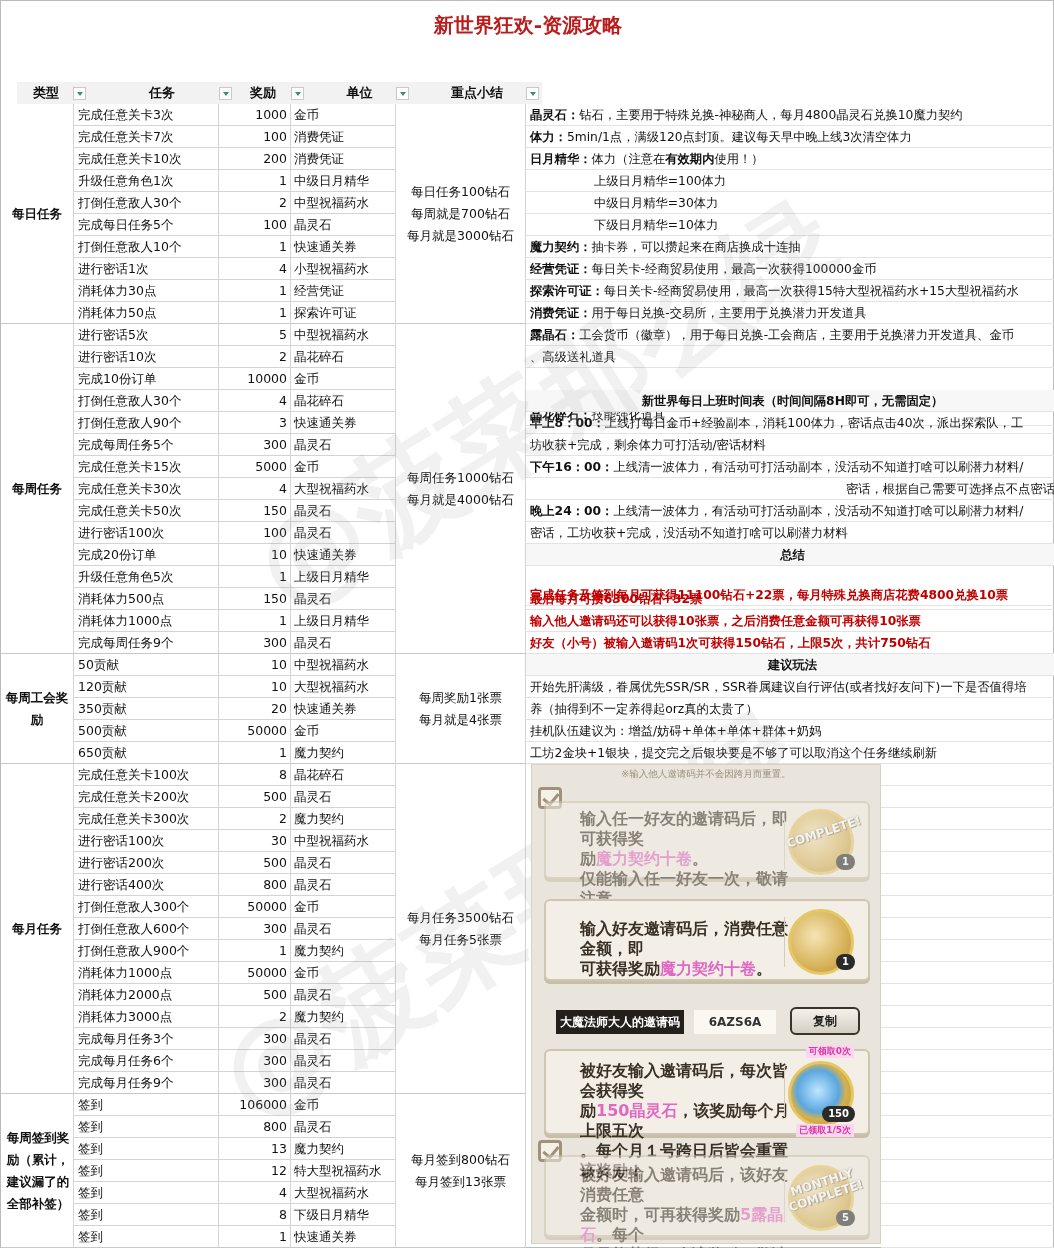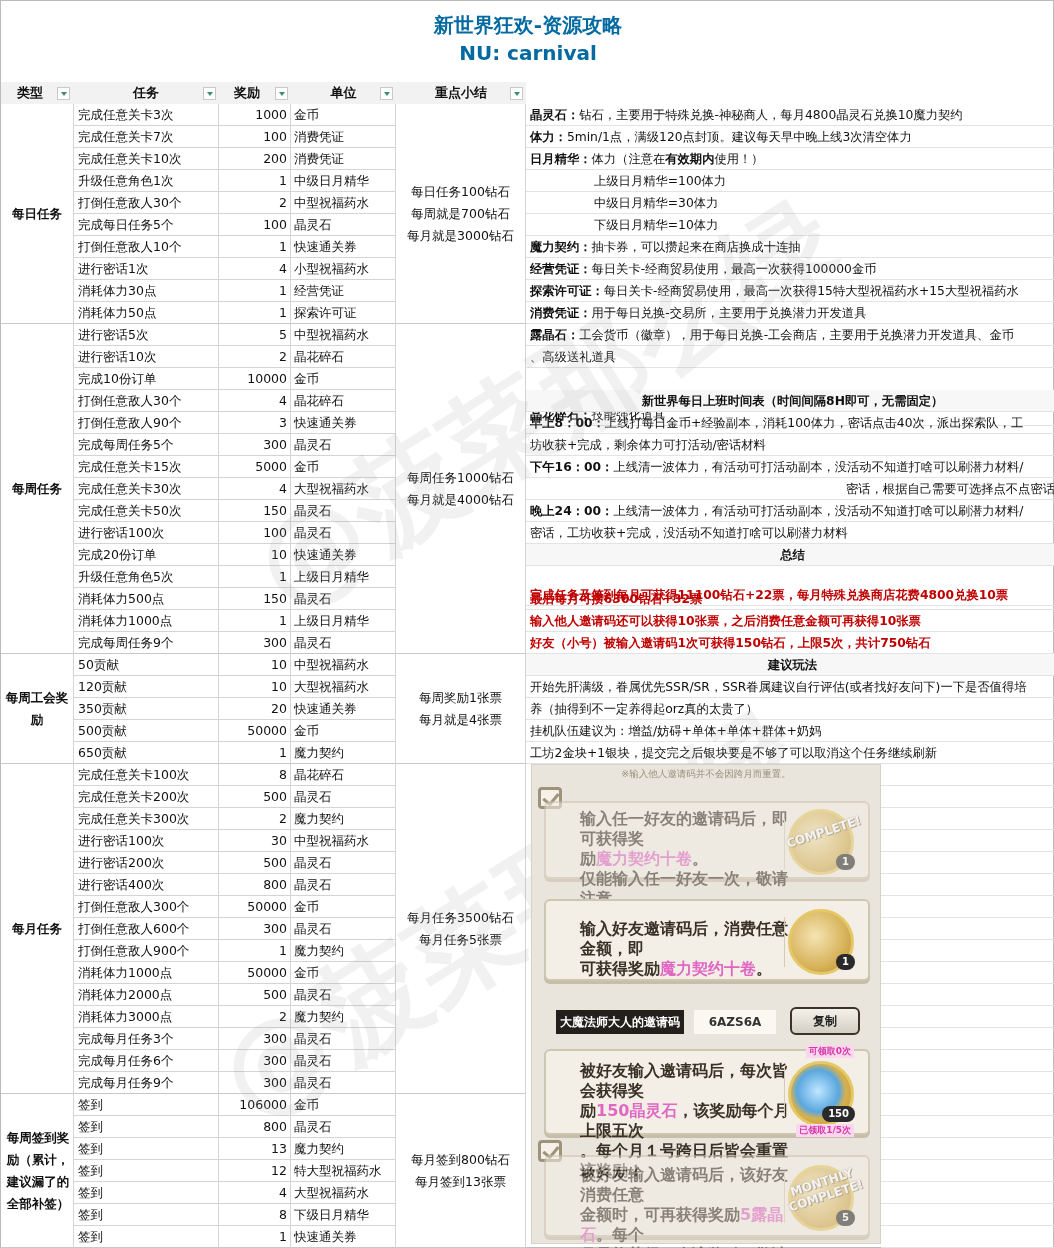--- a/index.html
+++ b/index.html
@@ -1,21 +1,21 @@
 <!DOCTYPE html>
 <html><head>
 <meta charset="utf-8">
 <style>
   * { box-sizing: border-box; margin: 0; padding: 0; }
   body { width: 1054px; height: 1248px; background: #fff; font-family: "DejaVu Sans", "Liberation Sans", sans-serif; font-size: 12.5px; color: #111; overflow: hidden; position: relative; }
   .sheet { position: absolute; left: 0; top: 0; width: 1054px; height: 1248px; border: 1px solid #bbb; }
   .title-area { position: absolute; left: 0; top: 0; width: 1054px; height: 81px; text-align: center; }
-  .title-line { font-weight: bold; font-size: 20px; line-height: 28px; color: #0369a1; }
+  .title-line { font-weight: bold; font-size: 20px; line-height: 28px; color: #b91c1c; }
   .title-line.t1 { padding-top: 10px; }
-  .hdr { position: absolute; top: 81px; height: 22px; background: #f2f2f2; font-weight: bold; text-align: center; line-height: 22px; font-size: 13px; }
+  .hdr { position: absolute; top: 81px; height: 22px; background: #f2f2f2; font-weight: bold; text-align: center; line-height: 22px; font-size: 13px; margin-left: 16px; }
   .dd { position: absolute; right: 3px; top: 5px; width: 13px; height: 13px; border: 1px solid #c9c9c9; background: #fff; }
   .dd::after { content: ""; position: absolute; left: 3px; top: 4px; border-left: 3px solid transparent; border-right: 3px solid transparent; border-top: 4px solid #3c8a7a; }
   .grid { position: absolute; left: 0; top: 103px; }
   .row { position: absolute; height: 22px; line-height: 22px; white-space: nowrap; }
   .cell { position: absolute; top: 0; height: 22px; border-bottom: 1px solid #d4d4d4; border-right: 1px solid #d4d4d4; overflow: hidden; }
   .c-task { left: 72px; width: 146px; padding-left: 4px; border-left: 1px solid #d4d4d4; }
   .c-rew { left: 218px; width: 72px; text-align: right; padding-right: 3px; }
   .c-unit { left: 290px; width: 105px; padding-left: 3px; }
   .group-type { position: absolute; left: 0; width: 72px; display: flex; align-items: center; justify-content: center; font-weight: bold; text-align: center; border-bottom: 1px solid #c8c8c8; line-height: 22px; padding: 0 2px; }
   .group-type.left { justify-content: flex-start; text-align: center; padding-left: 4px; }
@@ -47,21 +47,20 @@
   .watermark { position: absolute; left: 215px; top: 330px; font-size: 110px; font-weight: bold; color: rgba(150,150,150,0.13); transform: rotate(-32deg); white-space: nowrap; pointer-events: none; }
   .watermark.w2 { left: 180px; top: 840px; }
 </style>
 </head>
 <body>
 
 <div class="sheet">
 
   <div class="title-area">
     <div class="title-line t1">新世界狂欢-资源攻略</div>
-    <div class="title-line">NU: carnival</div>
   </div>
 
   <div class="hdr" style="left:0;width:72px;">
     <span style="margin-right:14px;">类型</span>
     <span class="dd"></span>
   </div>
   <div class="hdr" style="left:72px;width:146px;">
     <span>任务</span>
     <span class="dd"></span>
   </div>

